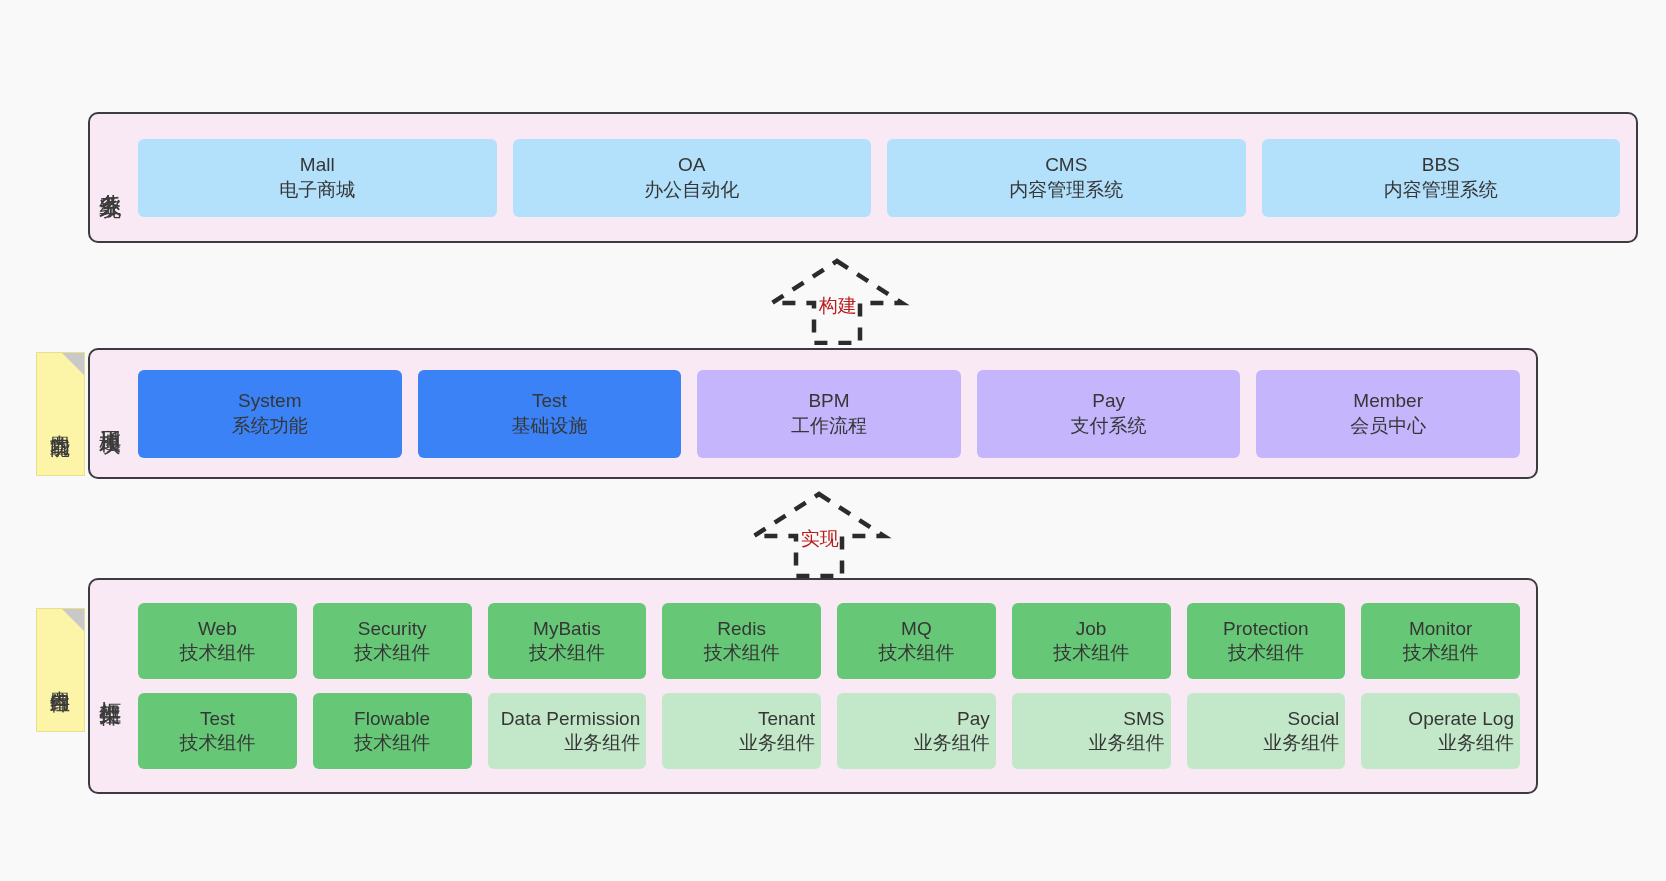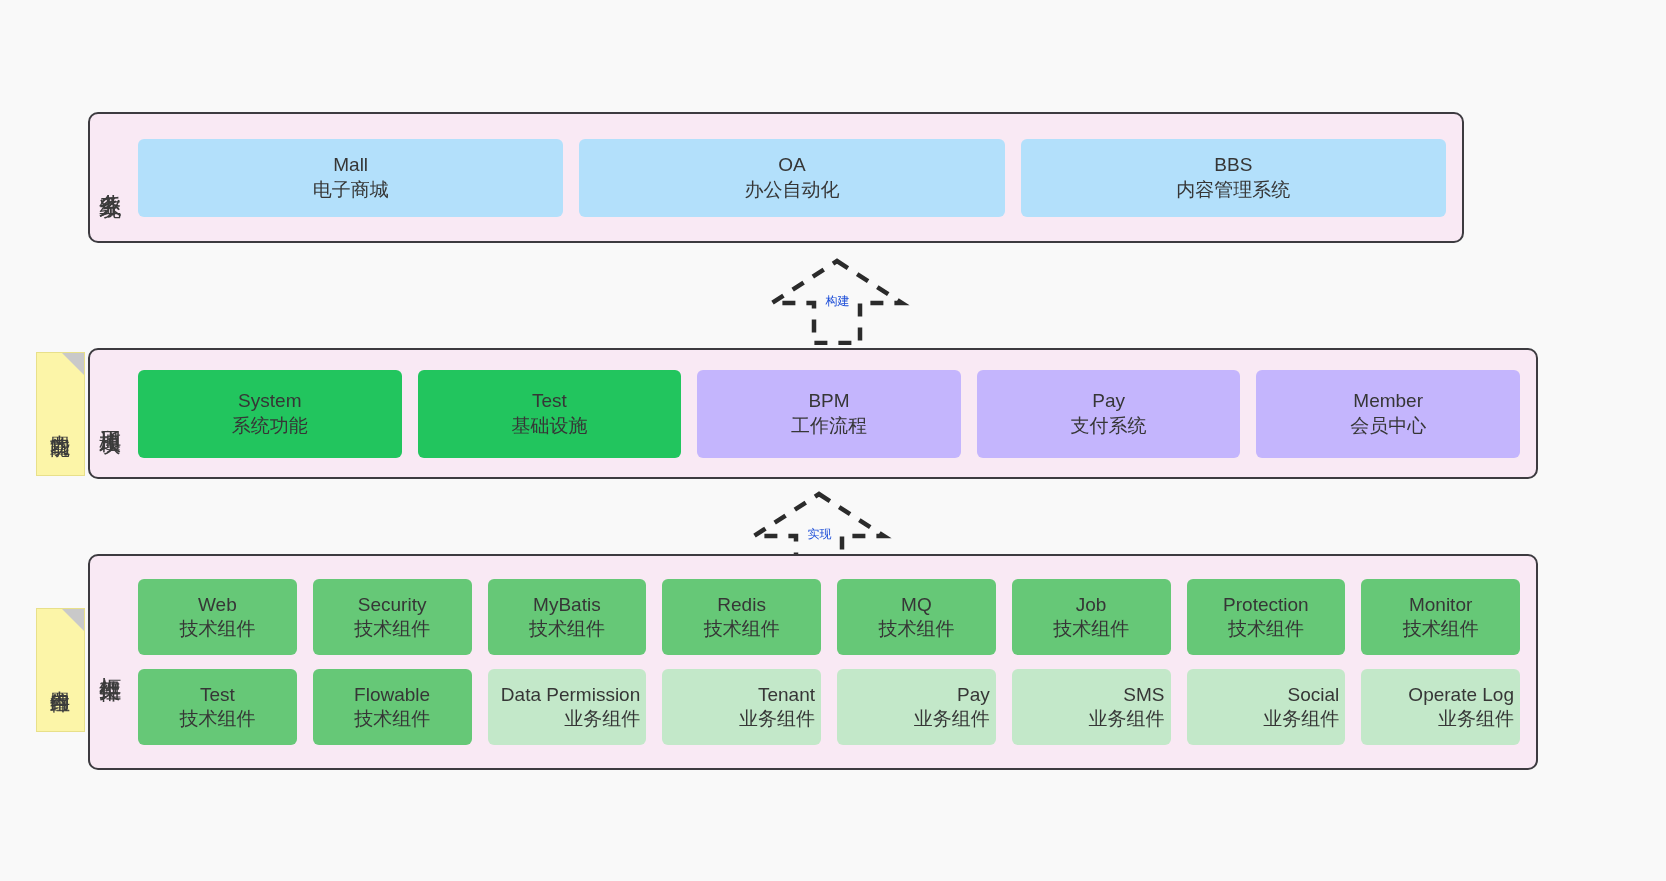--- a/index.html
+++ b/index.html
@@ -80,29 +80,29 @@
     cursor: pointer;
   }
   .node .ln { display: block; white-space: nowrap; }
   .node.wrap .ln { white-space: normal; }
 
   .h-biz   { height: 78px; }
   .h-mod   { height: 88px; }
   .h-fw    { height: 76px; }
 
   .c-blue      { background: #b3e0fb; }
-  .c-red       { background: #22c55e; }
+  .c-red       { background: #3b82f6; }
   .c-pink      { background: #c4b5fd; }
   .c-green     { background: #66c877; }
   .c-lgreen    { background: #c3e8c9; align-items: flex-end; }
 
   
-  #layer-business  { left: 88px;  top: 112px; width: 1376px; height: 131px; }
+  #layer-business  { left: 88px;  top: 112px; width: 1550px; height: 131px; }
   #layer-modules   { left: 88px;  top: 348px; width: 1450px; height: 131px; }
-  #layer-framework { left: 88px;  top: 554px; width: 1450px; height: 216px; }
+  #layer-framework { left: 88px;  top: 578px; width: 1450px; height: 216px; }
 
   
   .sticky {
     position: absolute;
     width: 49px;
     background: #fcf5a8;
     border: 1px solid #e8e08a;
     box-sizing: border-box;
     display: flex;
     align-items: center;
@@ -130,22 +130,22 @@
   
   .arrow-group { position: absolute; }
   #arrow-build  { left: 752px; top: 255px;  width: 170px; height: 90px; }
   #arrow-impl   { left: 734px; top: 488px;  width: 170px; height: 90px; }
   .arrow-group svg { display: block; }
   .arrow-label {
     position: absolute;
     left: 50%;
     transform: translateX(-48%);
     top: 38px;
-    font-size: 12px;
-    color: #1d4ed8;
+    font-size: 19px;
+    color: #b91c1c;
     white-space: nowrap;
   }
 </style>
 </head>
 <body>
 
 <div class="canvas">
 
   <div class="layer" id="layer-business">
     <div class="layer-title">业务系统</div>
@@ -153,20 +153,24 @@
       <div class="row">
         <div class="node h-biz c-blue">
           <span class="ln">Mall</span>
           <span class="ln">电子商城</span>
         </div>
         <div class="node h-biz c-blue">
           <span class="ln">OA</span>
           <span class="ln">办公自动化</span>
         </div>
         <div class="node h-biz c-blue">
+          <span class="ln">CMS</span>
+          <span class="ln">内容管理系统</span>
+        </div>
+        <div class="node h-biz c-blue">
           <span class="ln">BBS</span>
           <span class="ln">内容管理系统</span>
         </div>
       </div>
     </div>
   </div>
 
   <div class="arrow-group" id="arrow-build">
     <svg width="170" height="90" viewBox="0 0 170 90" aria-hidden="true">
       <path d="M 85 6 L 150 48 L 108 48 L 108 88 L 62 88 L 62 48 L 20 48 Z" fill="none" stroke="#2b2b2b" stroke-width="4.5" stroke-dasharray="13 11" stroke-linejoin="miter"></path>

